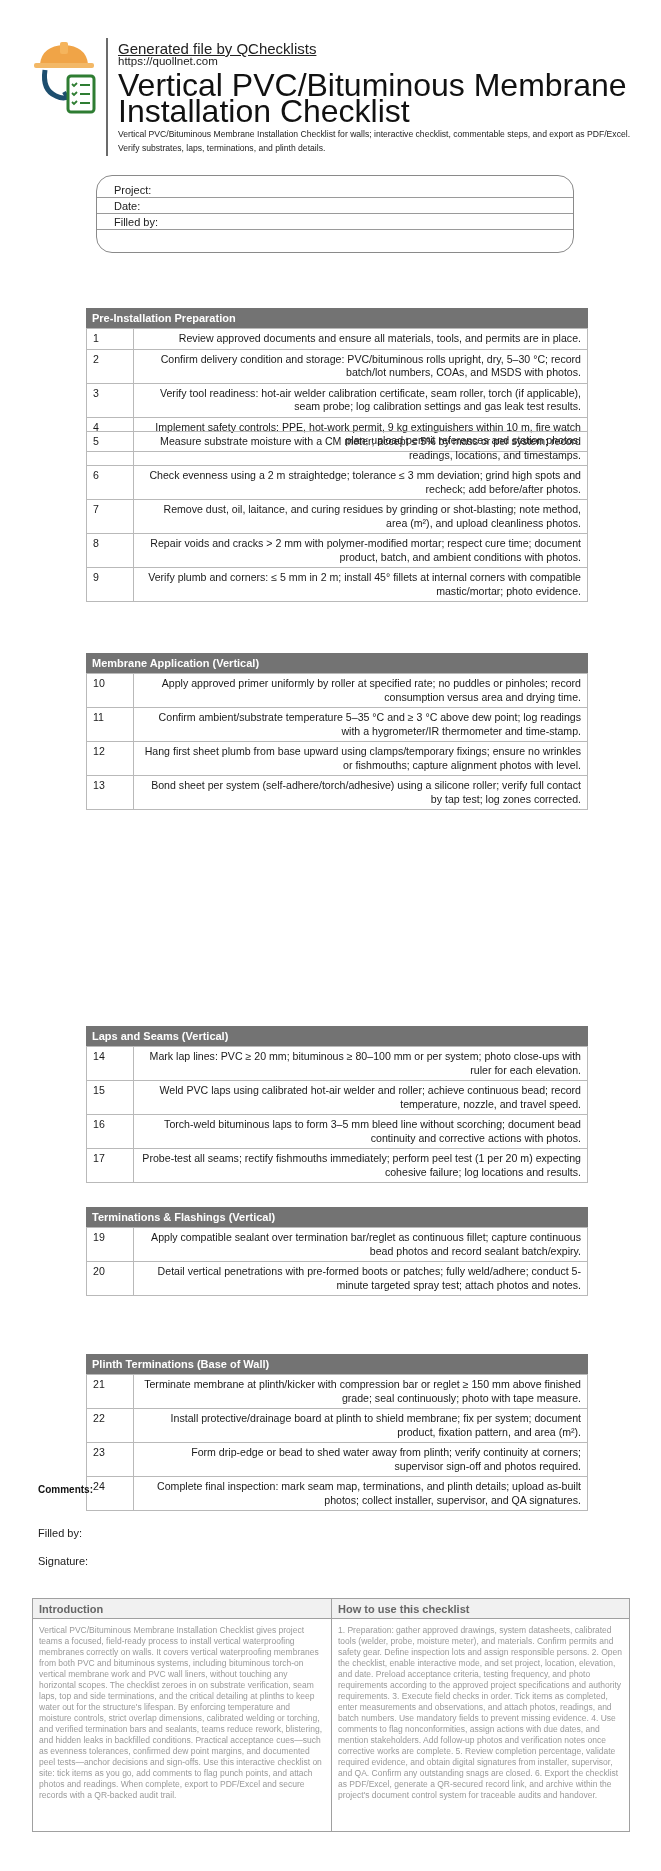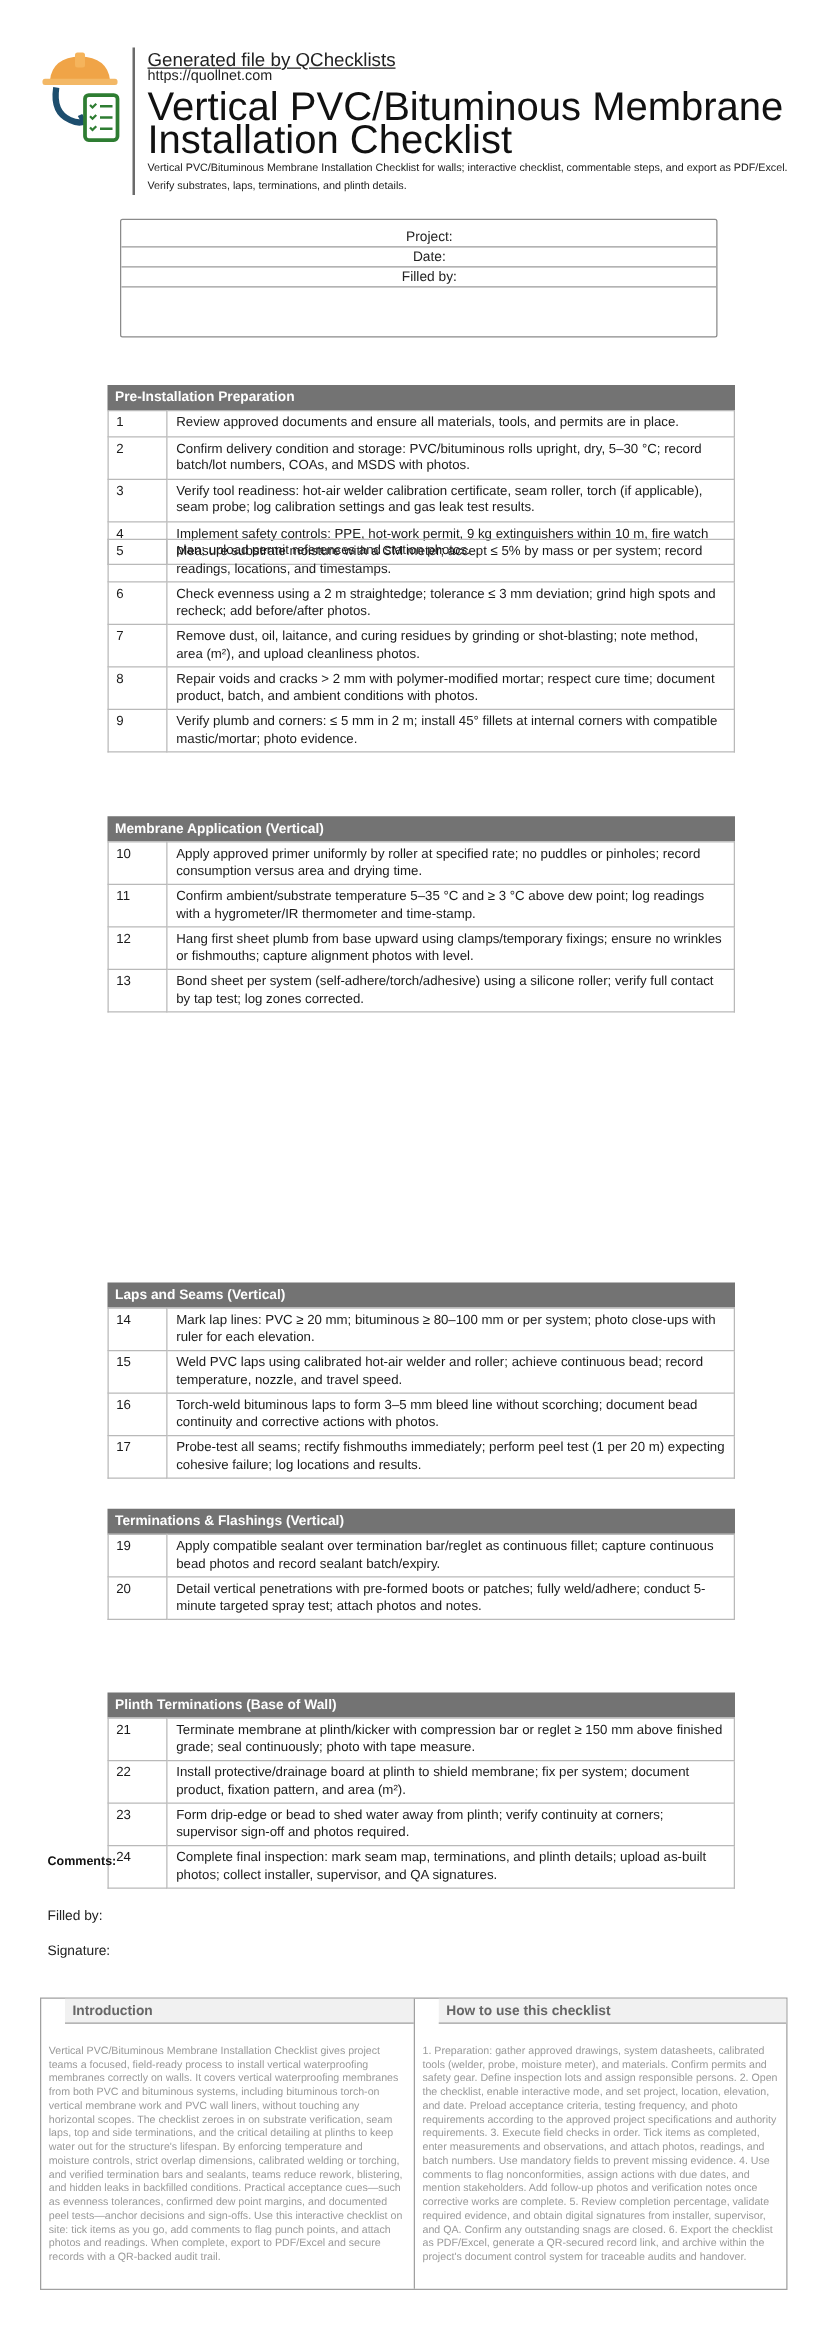--- a/index.html
+++ b/index.html
@@ -8,41 +8,41 @@
 
   .header { position: absolute; left: 30px; top: 38px; width: 600px; height: 118px; }
   .logo { position: absolute; left: 0; top: 2px; width: 74px; height: 80px; }
   .vline { position: absolute; left: 76px; top: 0; width: 2px; height: 118px; background: #6b6b6b; }
   .hdr-text { position: absolute; left: 88px; top: 4px; width: 520px; }
   .gen { font-size: 15px; line-height: 13px; color: #222; text-decoration: underline; }
   .url { font-size: 11.5px; line-height: 13px; color: #222; }
   .title { font-size: 32px; line-height: 26px; margin-top: 4px; color: #111; font-weight: normal; }
   .subtitle { font-size: 8.6px; line-height: 14px; margin-top: 3px; color: #222; }
 
-  .infobox { position: absolute; left: 96px; top: 175px; width: 478px; height: 95px; border: 1.5px solid #8a8a8a; border-radius: 2px; overflow: hidden; text-align: center; }
+  .infobox { position: absolute; left: 96px; top: 175px; width: 478px; height: 78px; border: 1.5px solid #8a8a8a; border-radius: 16px; overflow: hidden; }
   .info-row { height: 16px; border-bottom: 1px solid #9a9a9a; font-size: 11px; line-height: 16px; padding-left: 17px; color: #222; }
   .info-row:last-child { border-bottom: none; }
   .info-row.first { margin-top: 6px; }
 
   .section { position: absolute; left: 86px; width: 502px; }
   .sec-head { background: #737373; color: #fff; font-weight: bold; font-size: 11px; height: 20px; line-height: 20px; padding-left: 6px; margin-top: 45px; }
   table { width: 100%; border-collapse: collapse; }
   td { border: 1px solid #b9b9b9; font-size: 10.6px; line-height: 13.5px; color: #1a1a1a; vertical-align: top; padding: 3px 6px 3px 6px; }
   td.num { width: 47px; }
-  td.txt { padding-left: 7px; }
+  td.txt { padding-left: 7px; text-align: right; }
 
   .comments { position: absolute; left: 38px; top: 1484px; font-size: 10px; font-weight: bold; }
   .filled { position: absolute; left: 38px; top: 1527px; font-size: 11px; color: #222; }
   .sig { position: absolute; left: 38px; top: 1555px; font-size: 11px; color: #222; }
 
   .intro-wrap { position: absolute; left: 32px; top: 1598px; width: 598px; height: 234px; border: 1px solid #a0a0a0; display: flex; }
   .col { width: 50%; }
   .col + .col { border-left: 1px solid #a0a0a0; }
-  .col-head { background: #f1f1f1; border-bottom: 1px solid #a0a0a0; height: 20px; line-height: 20px; padding-left: 6px; font-size: 11px; font-weight: bold; color: #666; margin-left: 19px; }
-  .col-body { font-size: 8.5px; line-height: 11px; color: #9a9a9a; padding: 16px 6px; }
+  .col-head { background: #f1f1f1; border-bottom: 1px solid #a0a0a0; height: 20px; line-height: 20px; padding-left: 6px; font-size: 11px; font-weight: bold; color: #666; }
+  .col-body { font-size: 8.5px; line-height: 11px; color: #9a9a9a; padding: 6px 6px; }
 </style>
 </head>
 <body>
 
 <div class="header">
   <div class="logo">
     <svg width="74" height="80" viewBox="0 0 74 80">
 
       <path d="M10 24 Q12 6 34 5 Q56 6 58 24 Z" fill="#f0a447"></path>
       <rect x="30" y="2" width="8" height="12" rx="2" fill="#f5b45c"></rect>

